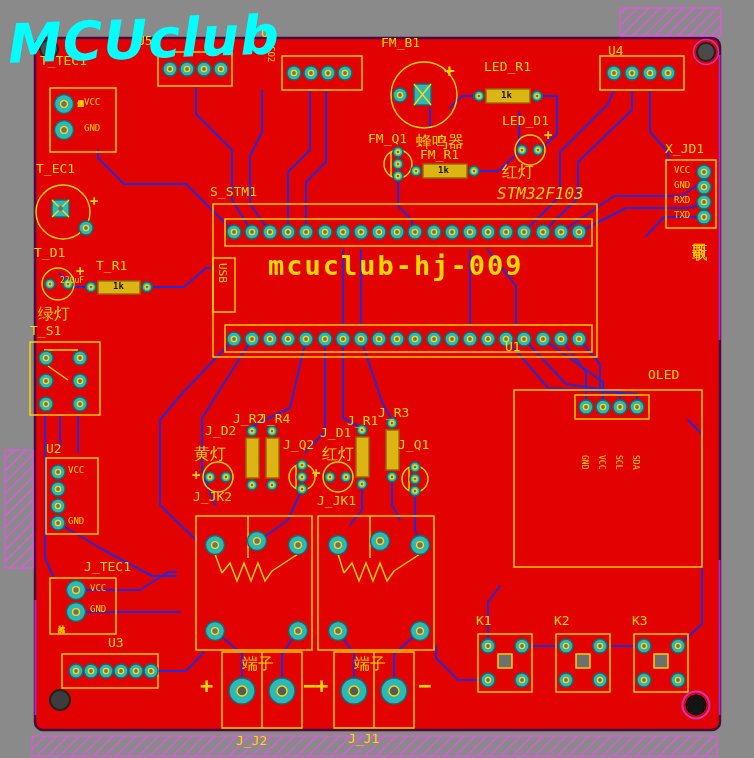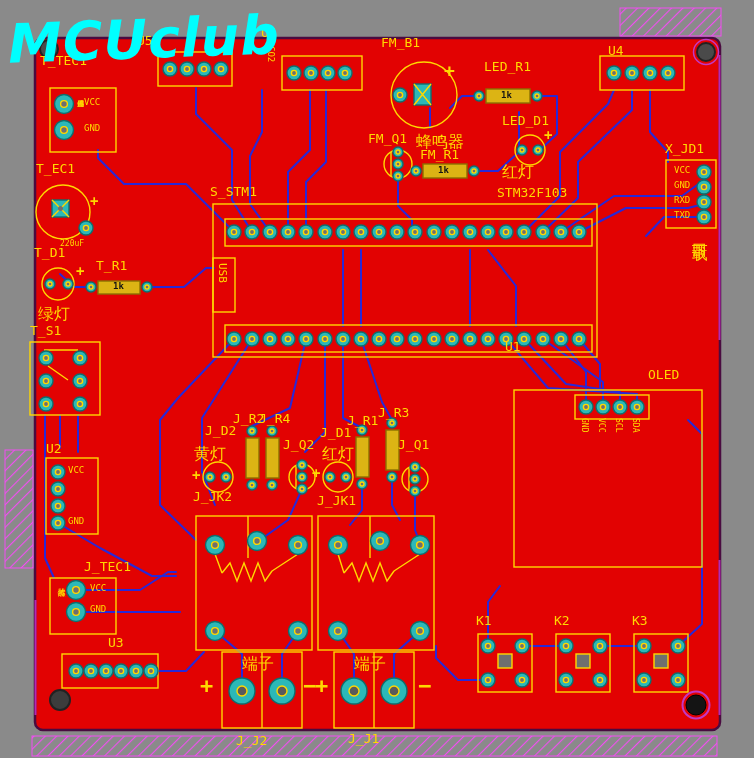--- a/index.html
+++ b/index.html
@@ -1,22 +1,22 @@
 <!DOCTYPE html>
 <html><head>
 <meta charset="utf-8">
 <style>
   html,body{margin:0;padding:0;background:#8a8a8a;}
   #stage{position:relative;width:754px;height:758px;overflow:hidden;
          font-family:"DejaVu Sans Mono",monospace;}
   #stage svg{position:absolute;left:0;top:0;}
   .lbl{position:absolute;color:#ffd800;font:13px "DejaVu Sans Mono",monospace;
        white-space:nowrap;line-height:1.05;z-index:5;}
-  .s7{font-size:7px;} .s8{font-size:8px;} .s9{font-size:9px;} .s10{font-size:16px;}
-  .s11{font-size:11px;} .s13{font-size:13px;}
+  .s7{font-size:7px;} .s8{font-size:8px;margin-top:37px;} .s9{font-size:9px;} .s10{font-size:16px;}
+  .s11{font-size:11px;} .s13{font-size:16px;font-style:italic;}
   .blk{color:#141414;font-weight:bold;}
   .vert{writing-mode:vertical-rl;text-orientation:upright;}
   .vrot{writing-mode:vertical-rl;}
   .big{font-size:27px;font-weight:bold;letter-spacing:2px;}
   .p14{font-size:14px;font-weight:bold;} .p18{font-size:18px;font-weight:bold;}
   .p22{font-size:22px;font-weight:bold;}
   .logo{font:italic bold 54px "DejaVu Sans",sans-serif;color:#00ffff;
         transform:rotate(-2deg);letter-spacing:1px;z-index:9;}
 </style>
 </head>
@@ -447,20 +447,21 @@
 <div class="lbl s9" style="left:674px;top:196px">RXD</div>
 <div class="lbl s9" style="left:674px;top:211px">TXD</div>
 <div class="lbl s10 vert" style="left:691px;top:232px">下载口</div>
 
 <div class="lbl" style="left:36px;top:162px">T_EC1</div>
 <div class="lbl p14" style="left:90px;top:194px">+</div>
 <div class="lbl s8" style="left:60px;top:240px">220uF</div>
 
 <div class="lbl" style="left:210px;top:185px">S_STM1</div>
 <div class="lbl s13" style="left:497px;top:186px">STM32F103</div>
+<div class="lbl big" style="left:268px;top:252px">mcuclub-hj-009</div>
 <div class="lbl s11 vrot" style="left:216px;top:263px">USB</div>
 
 <div class="lbl" style="left:34px;top:246px">T_D1</div>
 <div class="lbl p14" style="left:76px;top:264px">+</div>
 <div class="lbl s10" style="left:38px;top:306px">绿灯</div>
 
 <div class="lbl" style="left:96px;top:259px">T_R1</div>
 <div class="lbl s9 blk" style="left:113px;top:282px">1k</div>
 
 <div class="lbl" style="left:30px;top:324px">T_S1</div>

